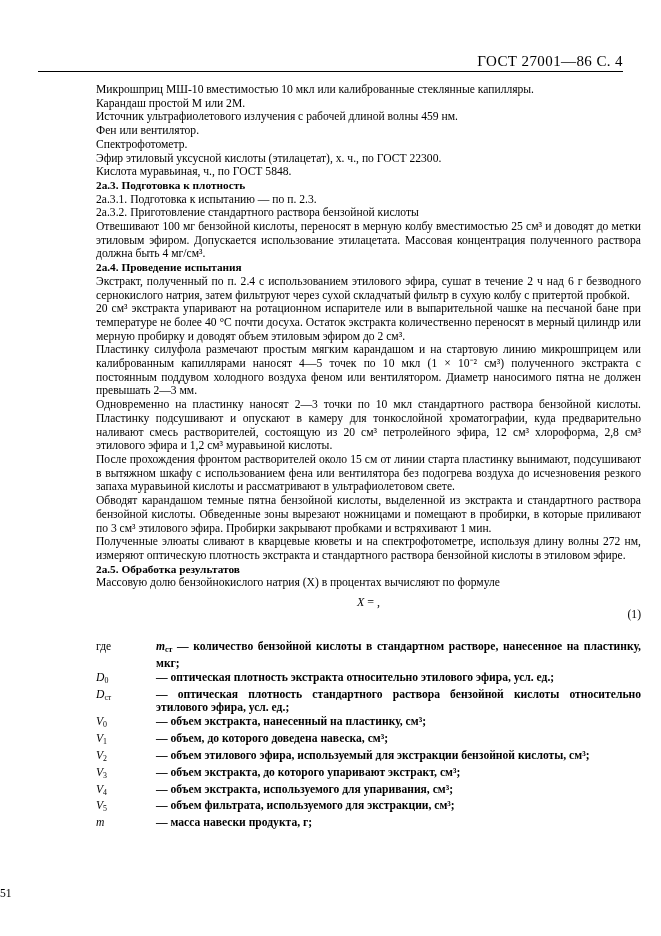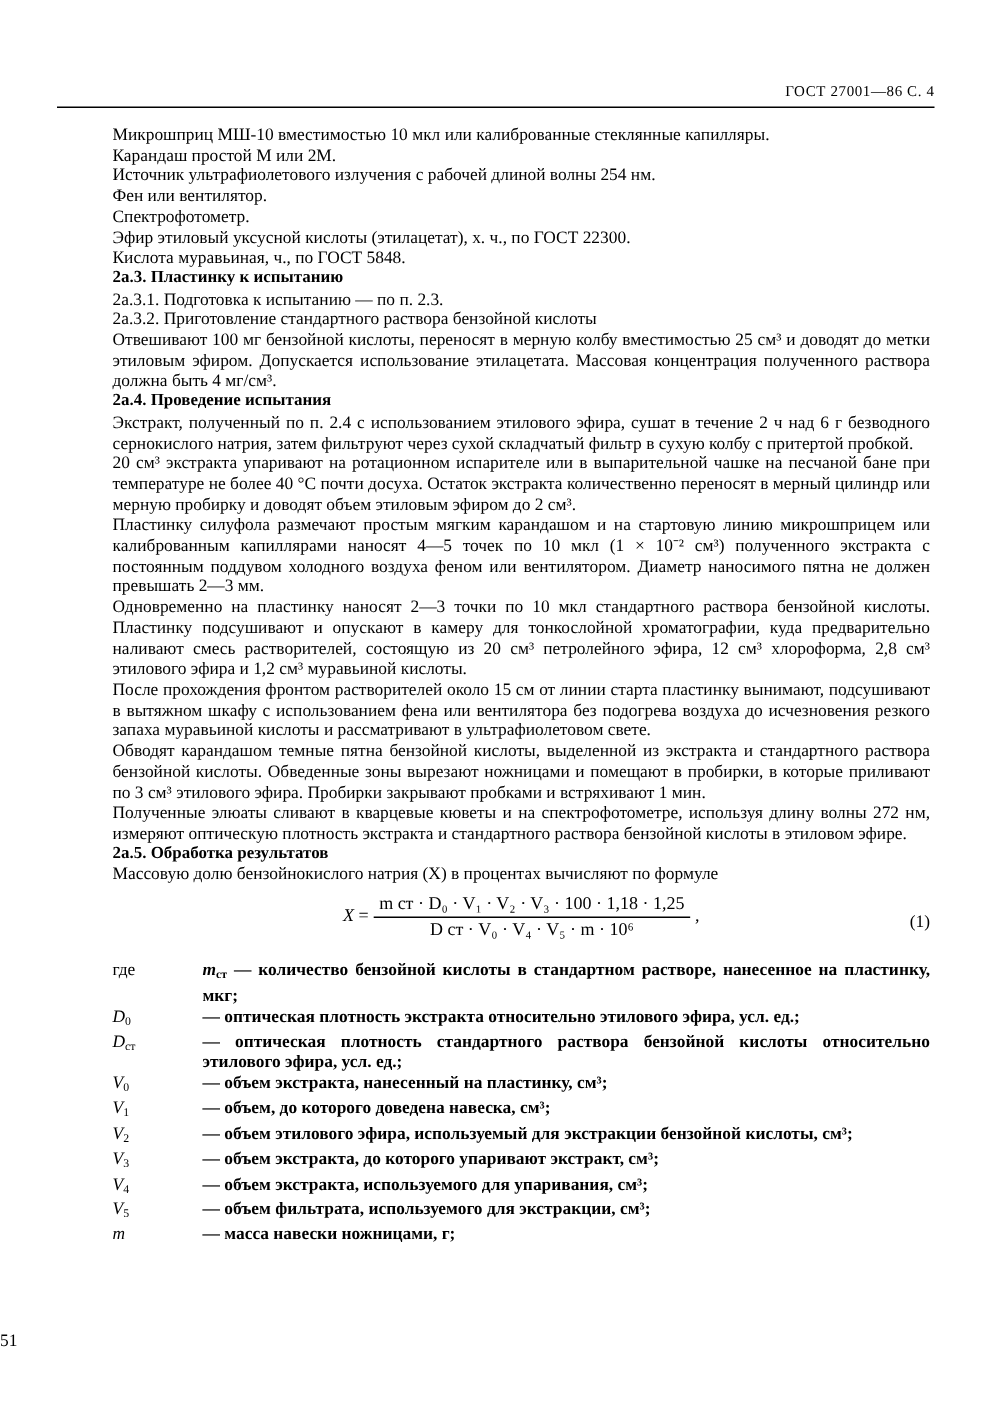--- a/index.html
+++ b/index.html
@@ -24,32 +24,32 @@
   }
   .header {
     position: absolute;
     top: 53px;
     right: 38px;
     font-family: "Liberation Serif", serif;
     font-size: 12.5px;
     letter-spacing: 0.4px;
   }
   .header .gost {
-    font-size: 10px;
+    font-size: 15px;
   }
   .rule {
     position: absolute;
     left: 38px;
     right: 38px;
     top: 71px;
     border-top: 1px solid #000;
   }
   .content {
     position: absolute;
-    left: 75px;
+    left: 96px;
     top: 83px;
     width: 545px;
     font-size: 11.6px;
     line-height: 13.7px;
     text-align: justify;
   }
   .content p {
     margin: 0;
     text-indent: 0;
   }
@@ -129,52 +129,48 @@
 
   <div class="header">
     <span class="gost">ГОСТ 27001—86 С. 4</span>
   </div>
   <div class="rule"></div>
 
   <div class="content">
 
     <p class="ind">Микрошприц МШ-10 вместимостью 10 мкл или калиброванные стеклянные капилляры.</p>
     <p class="ind">Карандаш простой М или 2М.</p>
-    <p class="ind">Источник ультрафиолетового излучения с рабочей длиной волны 254 нм.</p>
+    <p class="ind">Источник ультрафиолетового излучения с рабочей длиной волны 459 нм.</p>
     <p class="ind">Фен или вентилятор.</p>
     <p class="ind">Спектрофотометр.</p>
     <p class="ind">Эфир этиловый уксусной кислоты (этилацетат), х. ч., по ГОСТ 22300.</p>
     <p class="ind">Кислота муравьиная, ч., по ГОСТ 5848.</p>
 
 
-    <p class="sec">2а.3. Пластинку к испытанию</p>
+    <p class="sec">2а.3. Подготовка к плотность</p>
     <p class="ind">2а.3.1. Подготовка к испытанию — по п. 2.3.</p>
     <p class="ind">2а.3.2. Приготовление стандартного раствора бензойной кислоты</p>
     <p class="ind">Отвешивают 100 мг бензойной кислоты, переносят в мерную колбу вместимостью 25 см³ и доводят до метки этиловым эфиром. Допускается использование этилацетата. Массовая концентрация полученного раствора должна быть 4 мг/см³.</p>
 
     <p class="sec">2а.4. Проведение испытания</p>
     <p class="ind">Экстракт, полученный по п. 2.4 с использованием этилового эфира, сушат в течение 2 ч над 6 г безводного сернокислого натрия, затем фильтруют через сухой складчатый фильтр в сухую колбу с притертой пробкой.</p>
     <p class="ind">20 см³ экстракта упаривают на ротационном испарителе или в выпарительной чашке на песчаной бане при температуре не более 40 °С почти досуха. Остаток экстракта количественно переносят в мерный цилиндр или мерную пробирку и доводят объем этиловым эфиром до 2 см³.</p>
     <p class="ind">Пластинку силуфола размечают простым мягким карандашом и на стартовую линию микрошприцем или калиброванным капиллярами наносят 4—5 точек по 10 мкл (1 × 10⁻² см³) полученного экстракта с постоянным поддувом холодного воздуха феном или вентилятором. Диаметр наносимого пятна не должен превышать 2—3 мм.</p>
     <p class="ind">Одновременно на пластинку наносят 2—3 точки по 10 мкл стандартного раствора бензойной кислоты. Пластинку подсушивают и опускают в камеру для тонкослойной хроматографии, куда предварительно наливают смесь растворителей, состоящую из 20 см³ петролейного эфира, 12 см³ хлороформа, 2,8 см³ этилового эфира и 1,2 см³ муравьиной кислоты.</p>
     <p class="ind">После прохождения фронтом растворителей около 15 см от линии старта пластинку вынимают, подсушивают в вытяжном шкафу с использованием фена или вентилятора без подогрева воздуха до исчезновения резкого запаха муравьиной кислоты и рассматривают в ультрафиолетовом свете.</p>
     <p class="ind">Обводят карандашом темные пятна бензойной кислоты, выделенной из экстракта и стандартного раствора бензойной кислоты. Обведенные зоны вырезают ножницами и помещают в пробирки, в которые приливают по 3 см³ этилового эфира. Пробирки закрывают пробками и встряхивают 1 мин.</p>
     <p class="ind">Полученные элюаты сливают в кварцевые кюветы и на спектрофотометре, используя длину волны 272 нм, измеряют оптическую плотность экстракта и стандартного раствора бензойной кислоты в этиловом эфире.</p>
 
     <p class="sec">2а.5. Обработка результатов</p>
     <p class="ind">Массовую долю бензойнокислого натрия (Х) в процентах вычисляют по формуле</p>
 
     <div class="formula-wrap">
       <div class="formula">
         <span class="italic">X</span>
         <span>=</span>
-        <span class="frac">
-          <span class="num">m ст · D₀ · V₁ · V₂ · V₃ · 100 · 1,18 · 1,25</span>
-          <span class="den">D ст · V₀ · V₄ · V₅ · m · 10⁶</span>
-        </span>
         <span>,</span>
       </div>
       <div class="eqnum">(1)</div>
     </div>
 
     <div class="deflist">
       <div class="defrow">
         <span class="defterm"><span>где</span></span>
         <span class="defbody">
           <span class="italic">m</span><sub>ст</sub>
@@ -226,20 +222,20 @@
       <div class="defrow">
         <span class="defterm">
           <span class="italic">V</span><sub>5</sub>
         </span>
         <span class="defbody">— объем фильтрата, используемого для экстракции, см³;</span>
       </div>
       <div class="defrow">
         <span class="defterm">
           <span class="italic">m</span>
         </span>
-        <span class="defbody">— масса навески ножницами, г;</span>
+        <span class="defbody">— масса навески продукта, г;</span>
       </div>
     </div>
 
   </div>
 
   <div class="pagenum">51</div>
 </div>
 
 </body></html>

